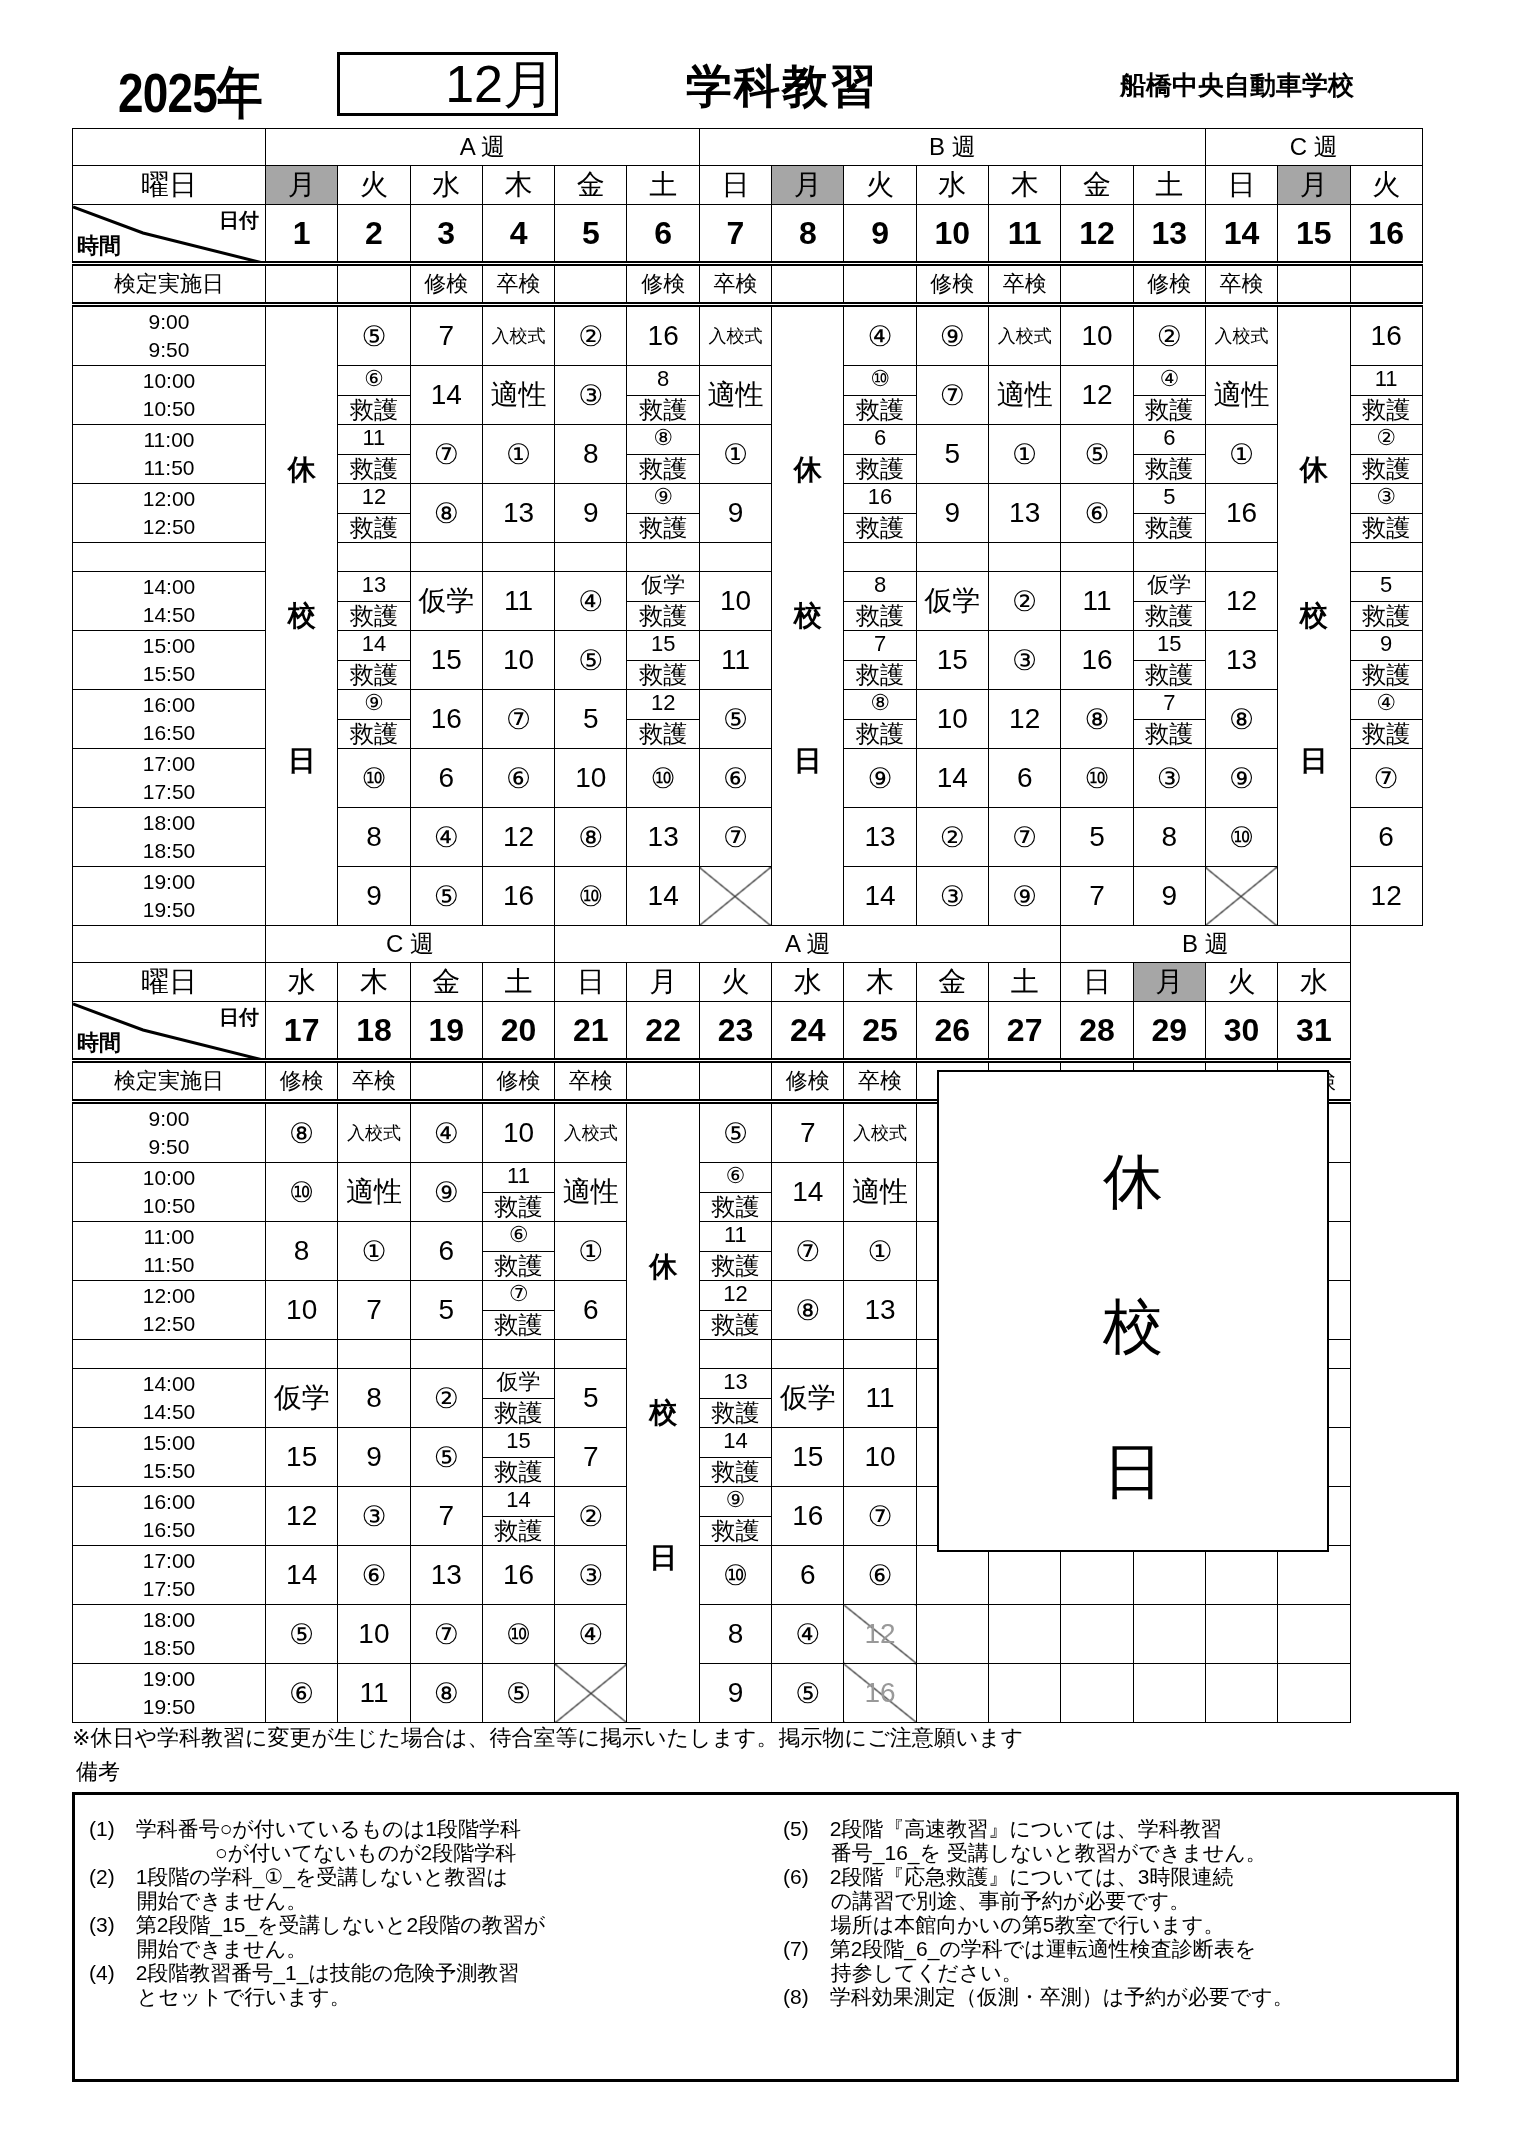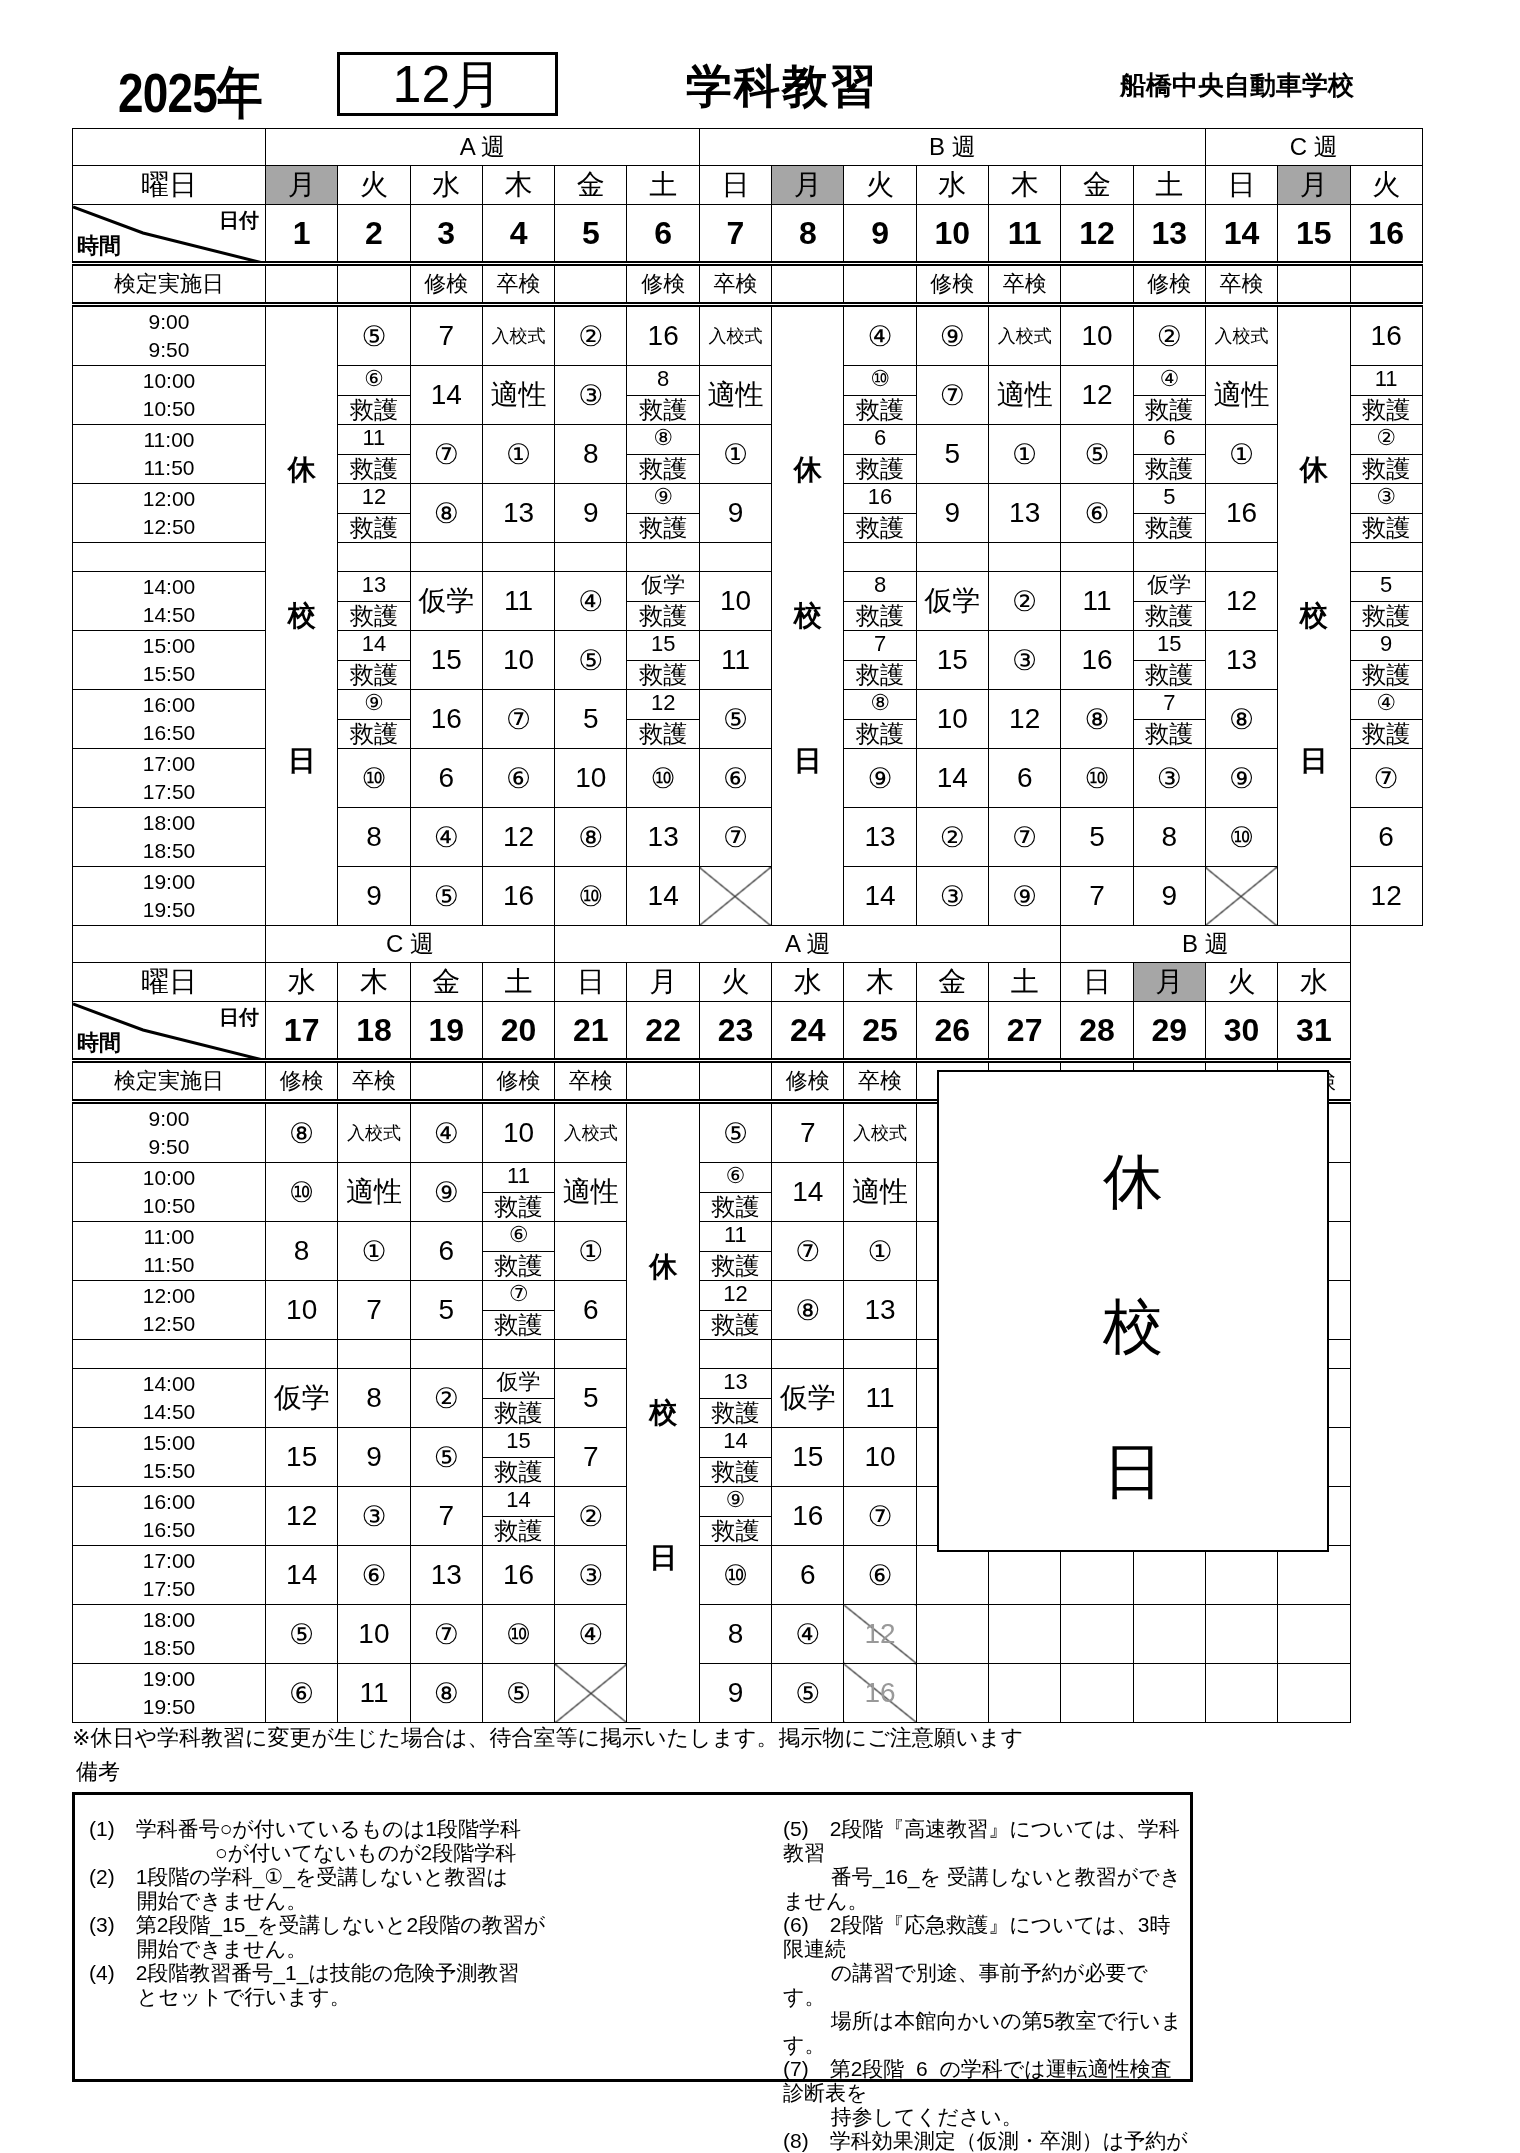--- a/index.html
+++ b/index.html
@@ -1,19 +1,19 @@
 <!DOCTYPE html>
 <html><head>
 <meta charset="utf-8">
 <style>
   html,body{margin:0;padding:0;background:#fff;}
   body{width:1520px;height:2153px;position:relative;font-family:"Liberation Sans","DejaVu Sans",sans-serif;color:#000;overflow:hidden;}
   .hdr{position:absolute;top:52px;left:0;width:1520px;height:70px;}
   .year{position:absolute;left:118px;top:4px;font-size:56px;font-weight:700;transform:scaleX(0.82);transform-origin:left;letter-spacing:-1px;}
-  .month{position:absolute;left:337px;top:0;width:215px;height:58px;border:3px solid #000;font-size:52px;text-align:center;line-height:58px;}
+  .month{position:absolute;left:337px;top:0;width:215px;height:58px;border:3px solid #000;font-size:52px;text-align:right;line-height:58px;}
   .title{position:absolute;left:686px;top:4px;font-size:46px;font-weight:700;letter-spacing:2px;}
   .school{position:absolute;left:1120px;top:16px;font-size:26px;font-weight:700;}
   table.sched{position:absolute;border-collapse:collapse;table-layout:fixed;}
   table.sched td{border:1.5px solid #000;padding:0;text-align:center;vertical-align:middle;overflow:hidden;position:relative;}
   .wk td{height:36px;font-size:24px;}
   .dow td{height:36px;font-size:28px;}
   .date td{height:56px;font-size:32px;font-weight:700;}
   .exam td{height:36px;font-size:22px;font-weight:400;}
   .slot td{height:58px;font-size:28px;}
   .brk td{height:28px;}
@@ -28,21 +28,21 @@
   .cross{background:linear-gradient(to top right,transparent calc(50% - 1px),#000 calc(50%),transparent calc(50% + 1px)),linear-gradient(to bottom right,transparent calc(50% - 1px),#000 calc(50%),transparent calc(50% + 1px));}
   .slash{color:#999;background:linear-gradient(to top right,transparent calc(50% - 1px),#000 calc(50%),transparent calc(50% + 1px));}
   .diag{position:relative;}
   .diag .d1{position:absolute;right:6px;top:2px;font-size:20px;}
   .diag .d2{position:absolute;left:4px;bottom:0;font-size:22px;}
   .diag svg{position:absolute;left:0;top:0;}
   .overlay{position:absolute;left:937px;top:1070px;width:388px;height:478px;background:#fff;border:2px solid #000;}
   .overlay div{position:absolute;left:0;width:100%;text-align:center;font-size:60px;}
   .note1{position:absolute;left:72px;top:1723px;font-size:22px;}
   .bikou{position:absolute;left:76px;top:1757px;font-size:22px;}
-  .notes{position:absolute;left:72px;top:1792px;width:1121px;height:290px;border:3px solid #000;box-sizing:border-box;}
+  .notes{position:absolute;left:72px;top:1792px;width:1387px;height:290px;border:3px solid #000;box-sizing:border-box;}
   .ncol{position:absolute;top:22px;font-size:21px;line-height:24px;}
   .ncol p{margin:0;}
 </style>
 </head>
 <body>
 
 <div class="hdr">
   <div class="year">2025年</div>
   <div class="month">12月</div>
   <div class="title">学科教習</div>

